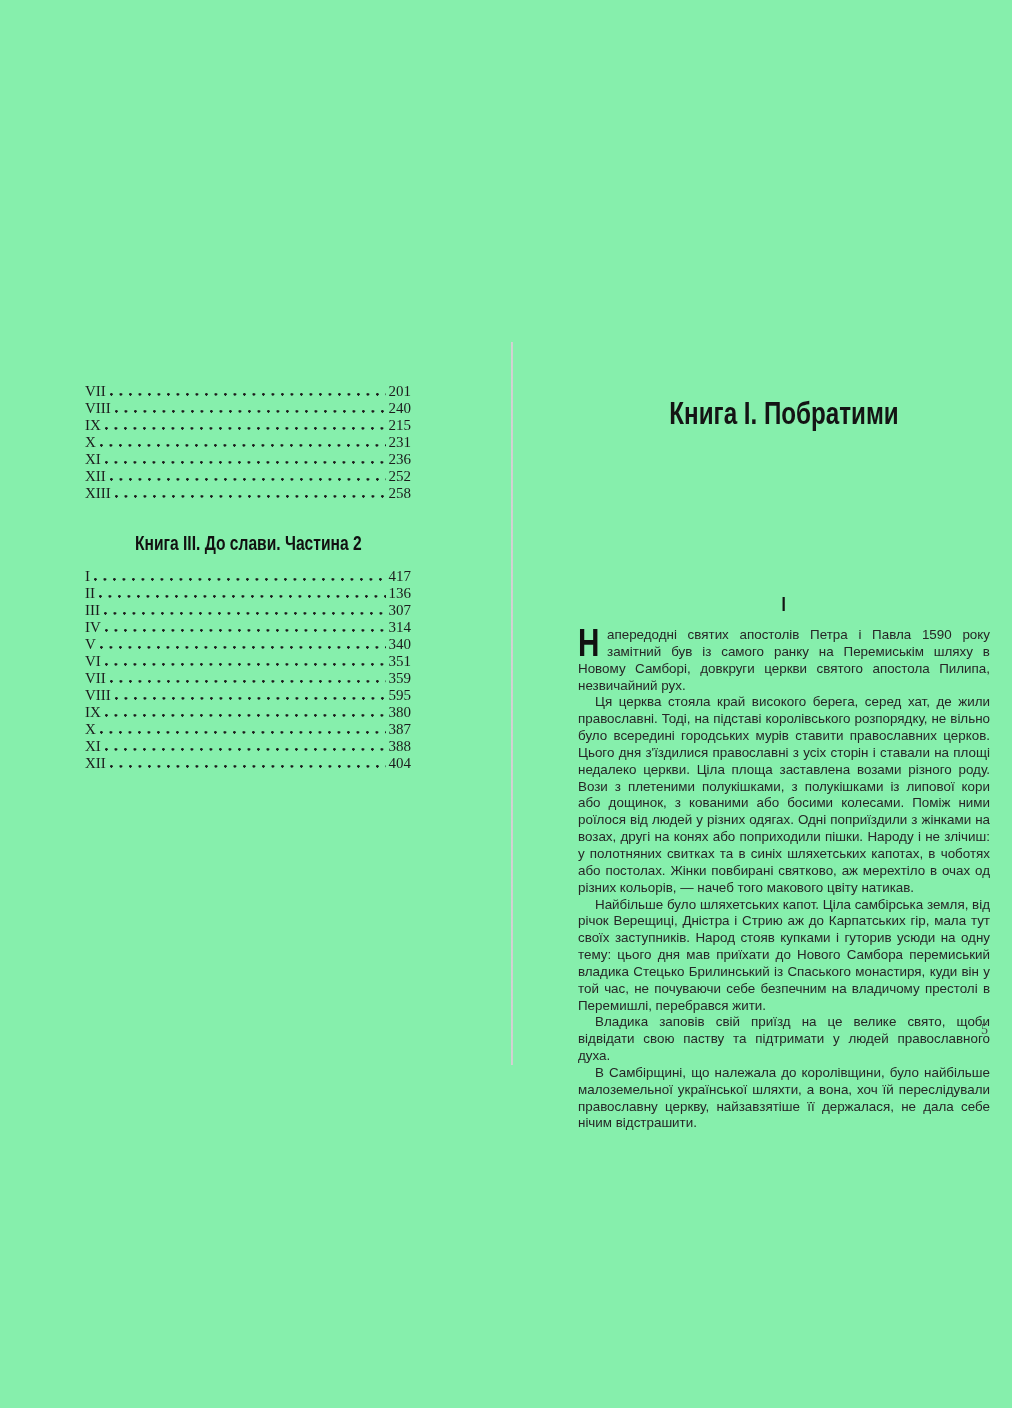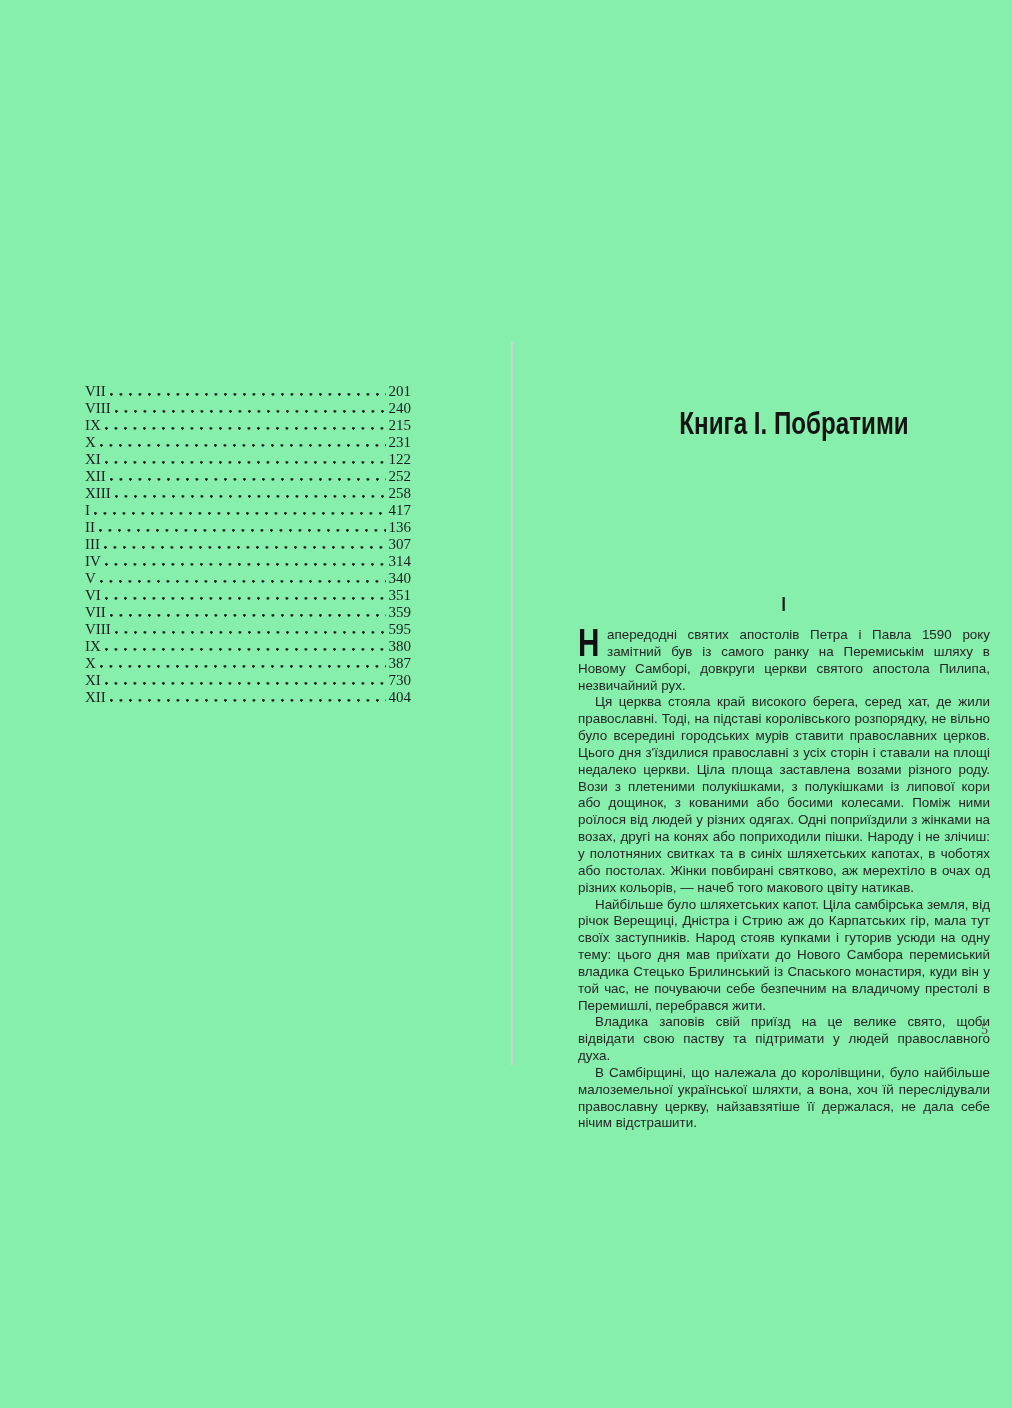--- a/index.html
+++ b/index.html
@@ -82,21 +82,21 @@
     left: 578px;
     top: 0;
     width: 412px;
     height: 1408px;
   }
   .book-title {
     position: absolute;
     top: 398px;
     left: 0;
     width: 100%;
-    margin: 10px;
+    margin: 0;
     text-align: center;
     font-size: 31px;
     line-height: 32px;
     font-weight: 700;
     color: #141414;
   }
   .chapter-num {
     position: absolute;
     top: 594px;
     left: 0;
@@ -169,33 +169,36 @@
             <span class="toc-page">215</span>
           </div>
           <div class="toc-row">
             <span class="toc-num">X</span>
             <span class="toc-dots"></span>
             <span class="toc-page">231</span>
           </div>
           <div class="toc-row">
             <span class="toc-num">XI</span>
             <span class="toc-dots"></span>
-            <span class="toc-page">122</span>
+            <span class="toc-page">236</span>
           </div>
           <div class="toc-row">
             <span class="toc-num">XII</span>
             <span class="toc-dots"></span>
             <span class="toc-page">252</span>
           </div>
           <div class="toc-row">
             <span class="toc-num">XIII</span>
             <span class="toc-dots"></span>
             <span class="toc-page">258</span>
           </div>
         </div>
+      <h2 class="toc-heading">
+        <span class="condensed">Книга ІІІ. До слави. Частина 2</span>
+      </h2>
       <div class="toc-block">
           <div class="toc-row">
             <span class="toc-num">I</span>
             <span class="toc-dots"></span>
             <span class="toc-page">417</span>
           </div>
           <div class="toc-row">
             <span class="toc-num">II</span>
             <span class="toc-dots"></span>
             <span class="toc-page">136</span>
@@ -236,21 +239,21 @@
             <span class="toc-page">380</span>
           </div>
           <div class="toc-row">
             <span class="toc-num">X</span>
             <span class="toc-dots"></span>
             <span class="toc-page">387</span>
           </div>
           <div class="toc-row">
             <span class="toc-num">XI</span>
             <span class="toc-dots"></span>
-            <span class="toc-page">730</span>
+            <span class="toc-page">388</span>
           </div>
           <div class="toc-row">
             <span class="toc-num">XII</span>
             <span class="toc-dots"></span>
             <span class="toc-page">404</span>
           </div>
         </div>
     </section>
   </div>
 

